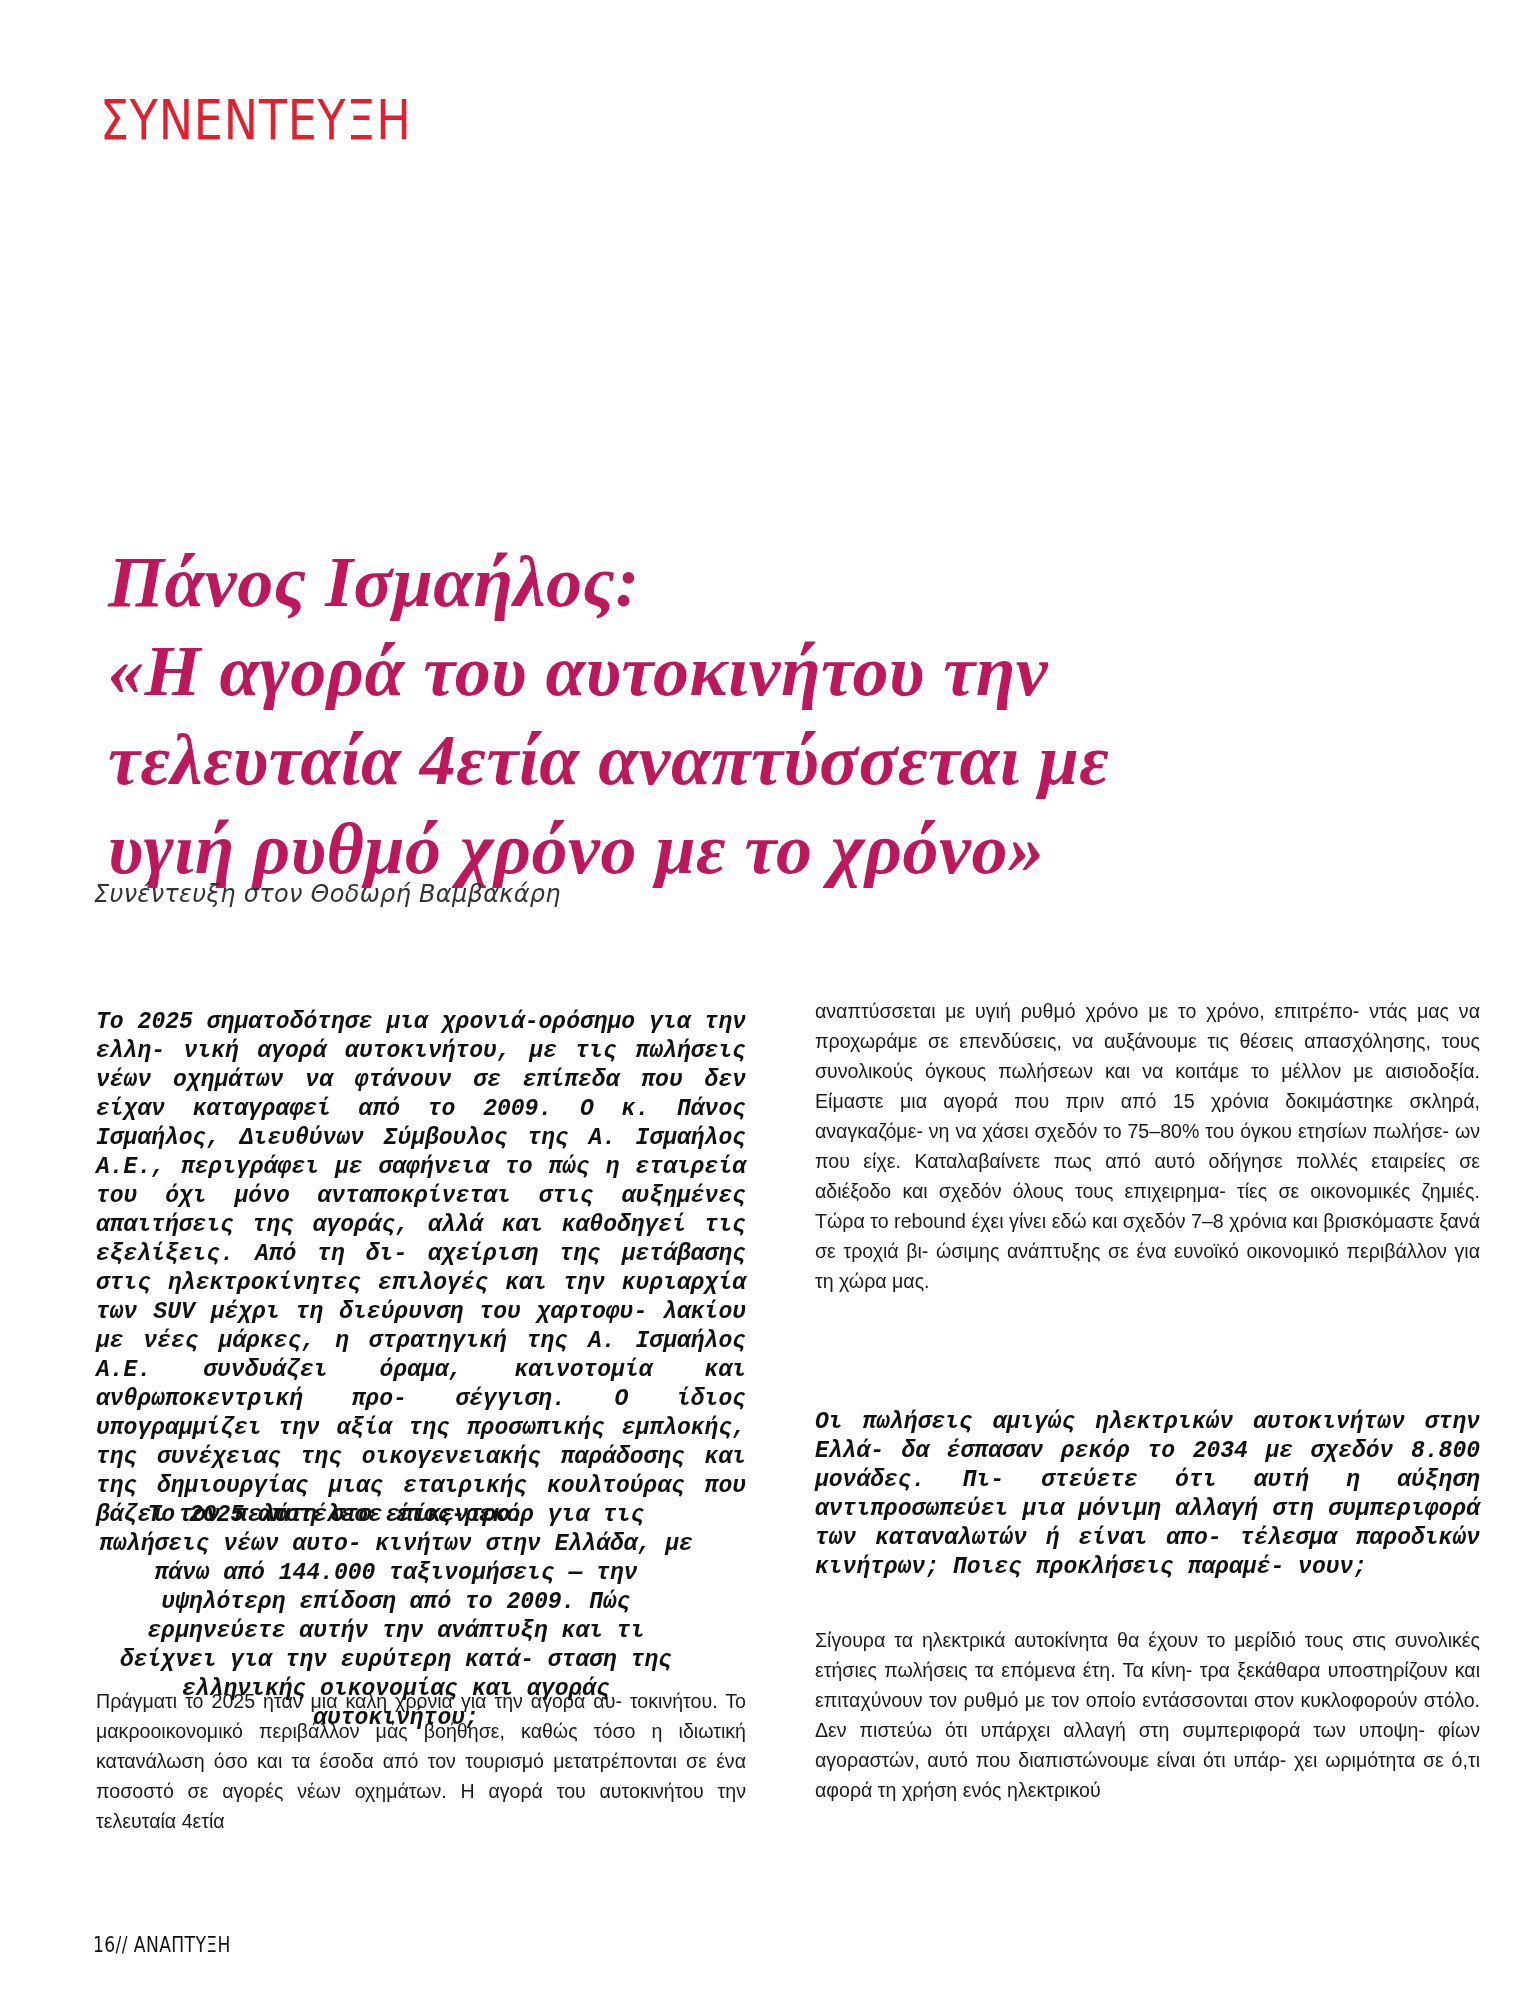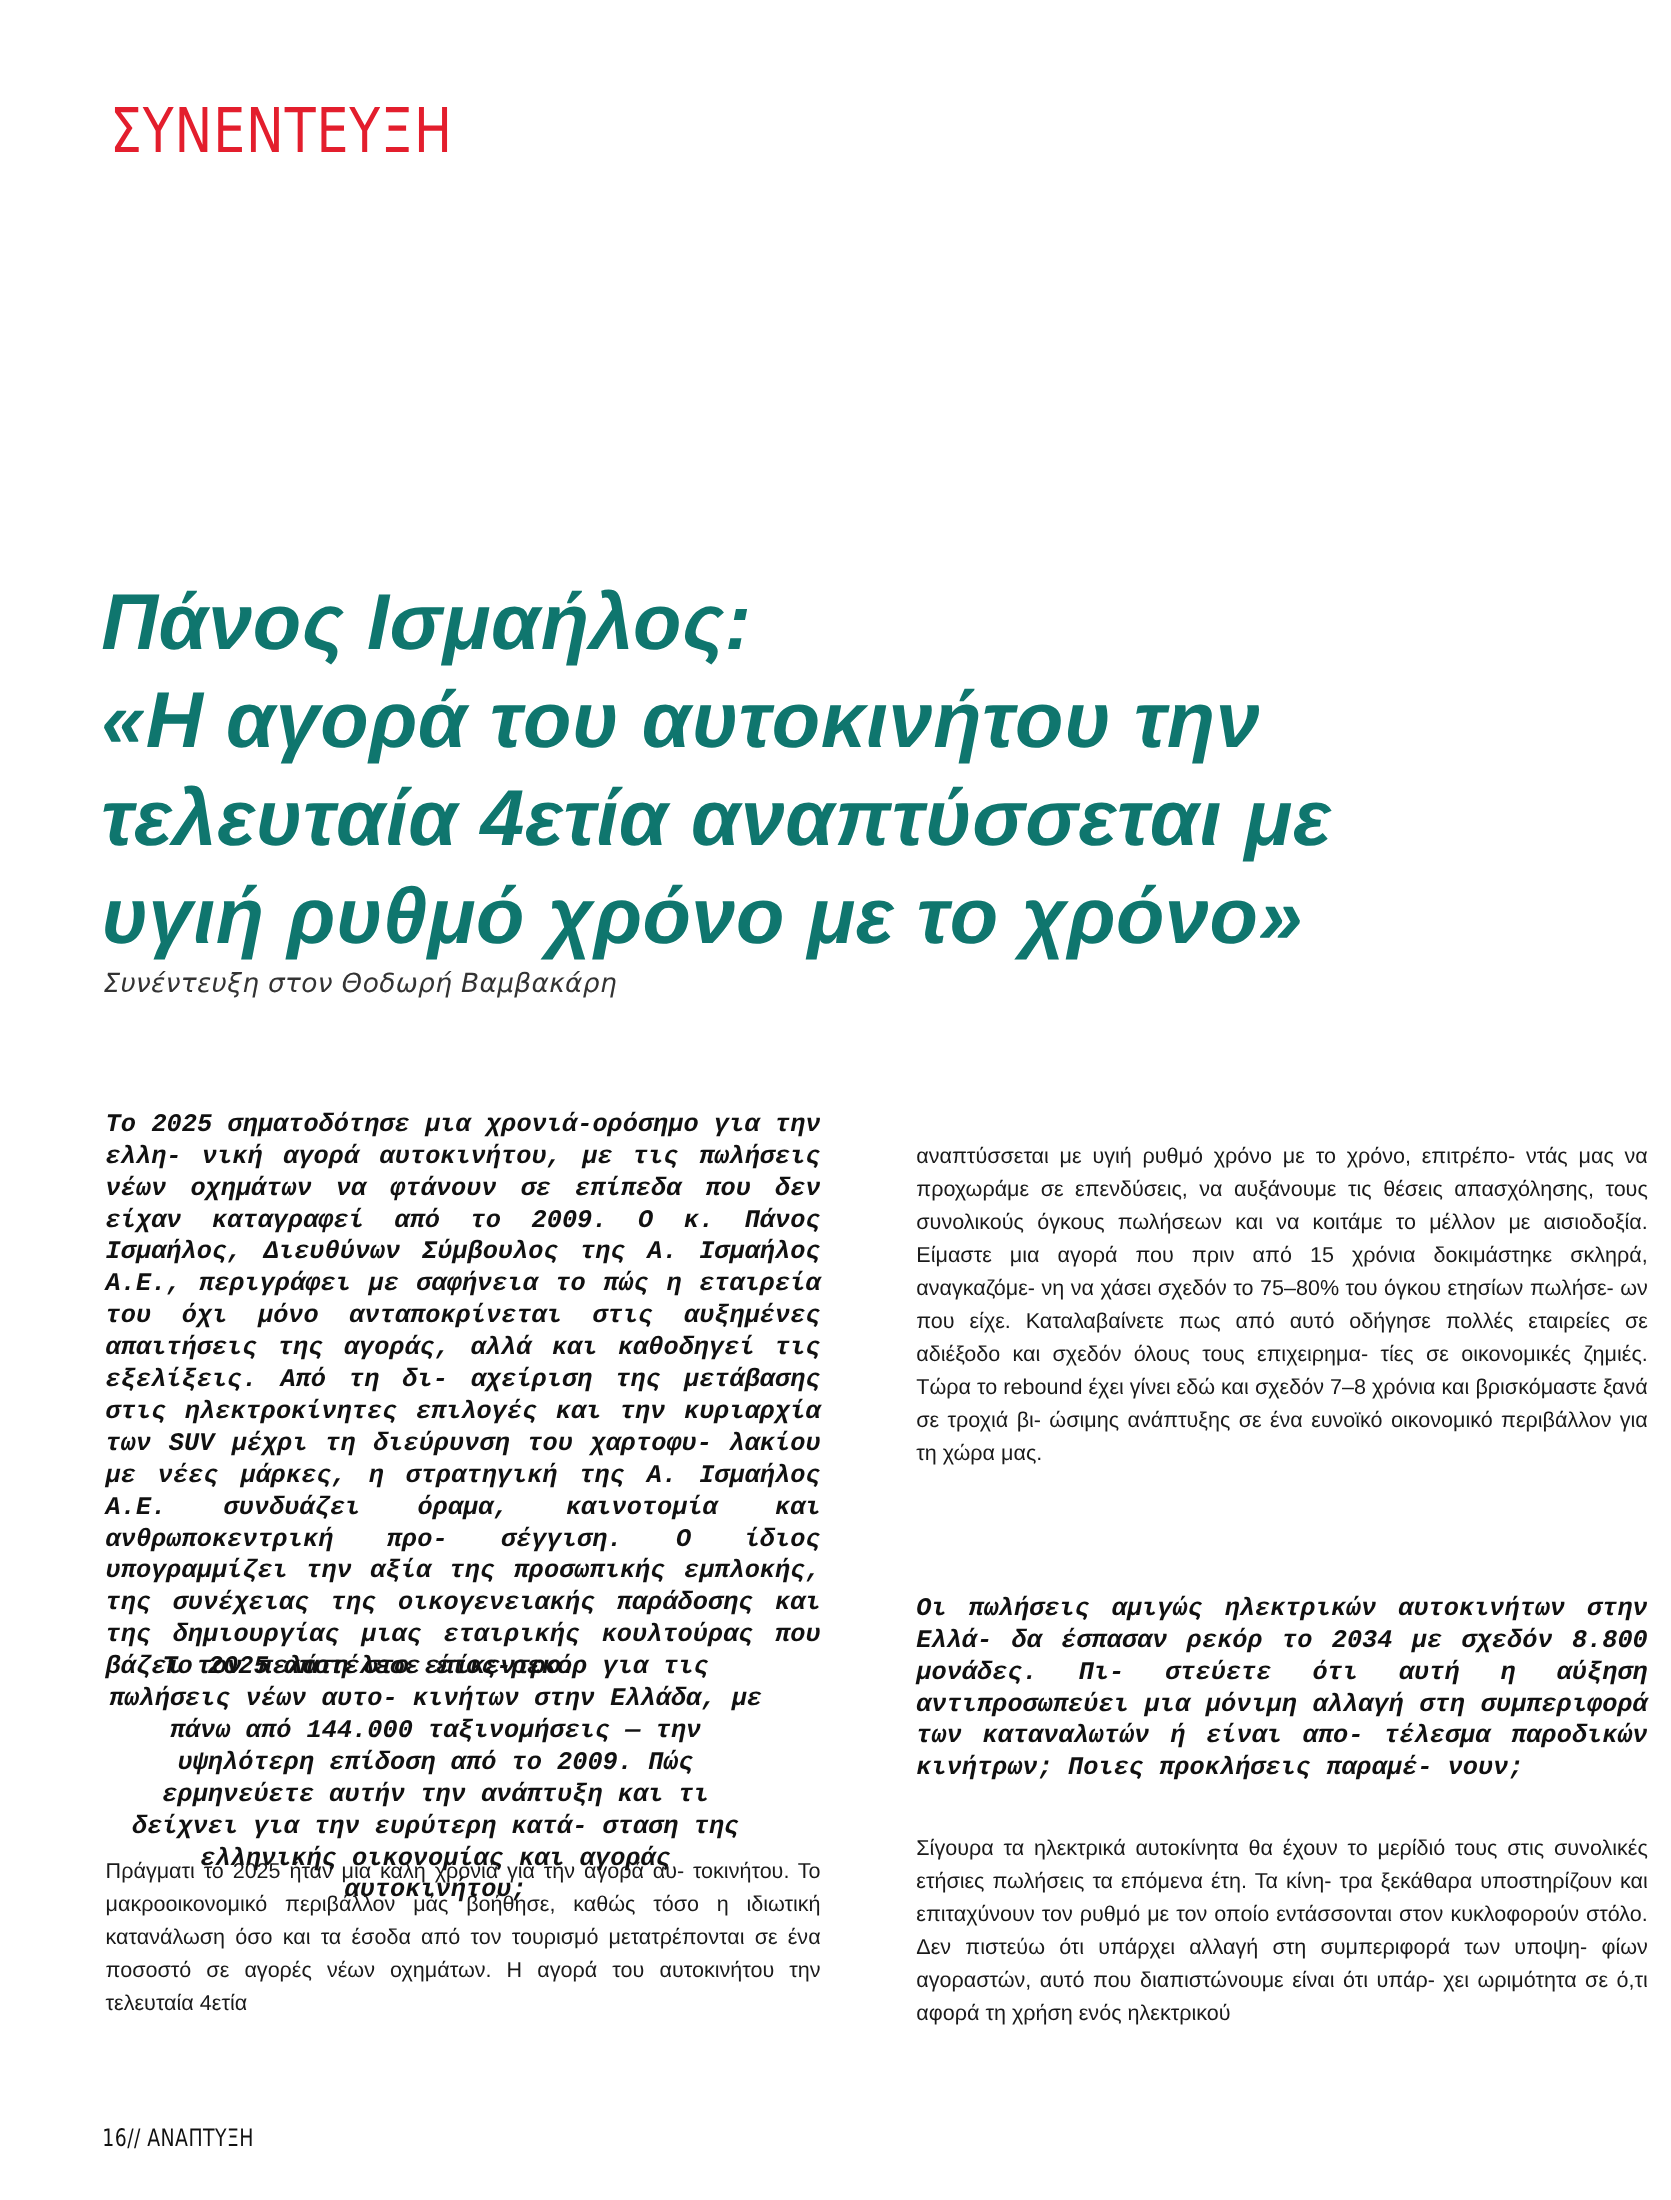--- a/index.html
+++ b/index.html
@@ -6,33 +6,33 @@
   body { width: 1519px; height: 2000px; position: relative; overflow: hidden; color: #111; }
   .section-label {
     position: absolute; left: 100px; top: 92px;
     font-family: "DejaVu Sans", sans-serif; font-weight: normal;
     font-size: 56px; letter-spacing: 1px; color: #e31e2d;
     transform: scaleX(0.82); transform-origin: left top;
     line-height: 1;
   }
   .headline {
     position: absolute; left: 92px; top: 522px; width: 1300px;
-    font-family: Liberation Sans, sans-serif; font-style: italic; font-weight: bold;
-    font-size: 72px; line-height: 89px; color: #0f766e; margin: 0;
+    font-family: Liberation Serif, serif; font-style: italic; font-weight: bold;
+    font-size: 72px; line-height: 89px; color: #be185d; margin: 16px;
     letter-spacing: 0.5px;
   }
   .headline span { display: block; white-space: nowrap; }
   .byline {
     position: absolute; left: 94px; top: 880px;
     font-family: "DejaVu Sans", sans-serif; font-style: italic; font-weight: 300;
     font-size: 24px; color: #333; letter-spacing: 0.3px;
   }
   .col { position: absolute; width: 650px; }
   .col-left { left: 96px; }
-  .col-right { left: 833px; margin-top: 40px; }
+  .col-right { left: 815px; }
   .q {
     font-family: Liberation Mono, monospace; font-style: italic; font-weight: bold;
     font-size: 23px; line-height: 29px; text-align: justify; margin: 0;
   }
   .a {
     font-family: "Liberation Sans", sans-serif; font-weight: normal;
     font-size: 19.6px; line-height: 30px; text-align: justify; margin: 0; color: #1a1a1a;
   }
   .footer {
     position: absolute; left: 93px; top: 1932px;

